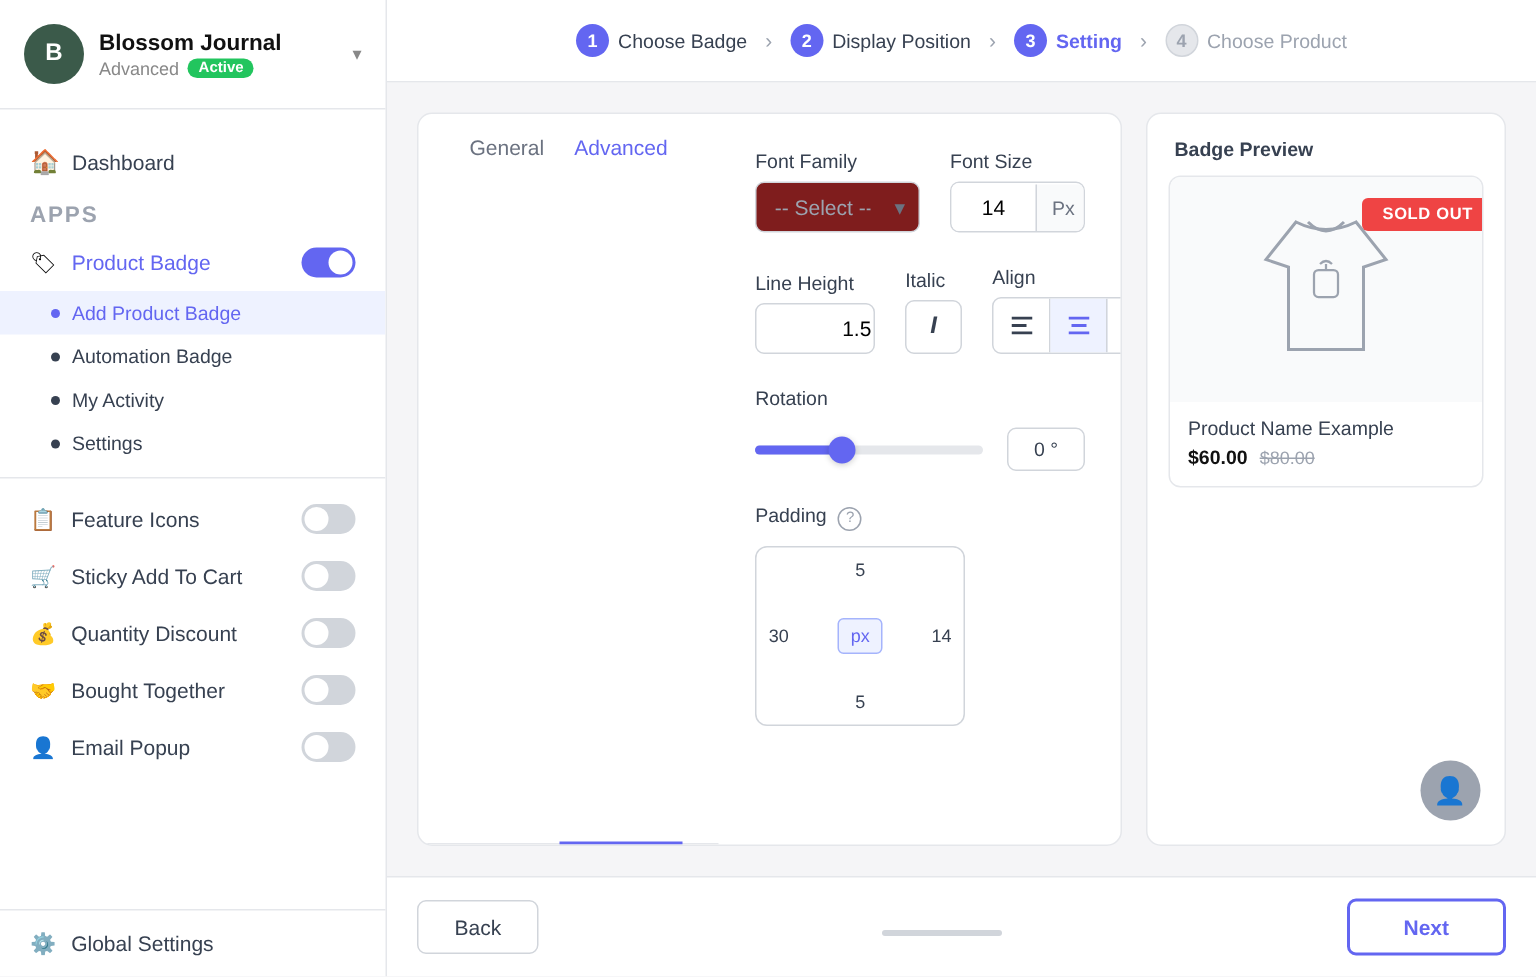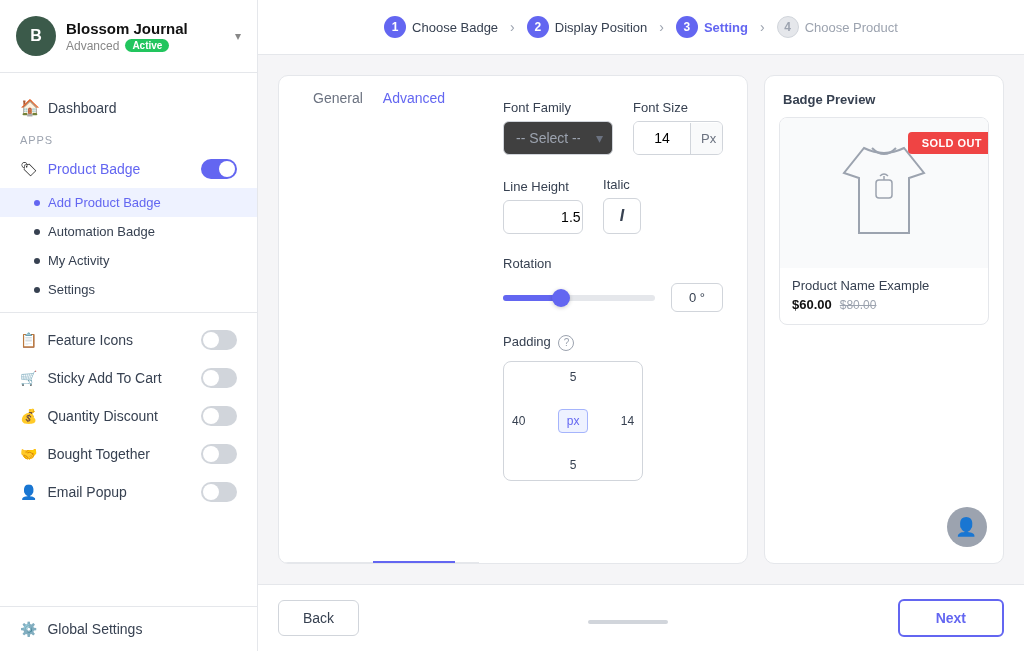--- a/index.html
+++ b/index.html
@@ -13,21 +13,21 @@
     .shop-name { font-weight: 700; font-size: 15px; color: #111; }
     .shop-meta { display: flex; align-items: center; gap: 6px; margin-top: 2px; }
     .shop-plan { color: #888; font-size: 12px; }
     .badge-active { background: #22c55e; color: #fff; font-size: 10px; padding: 1px 7px; border-radius: 10px; font-weight: 600; }
     .chevron-down { color: #888; font-size: 12px; cursor: pointer; }
 
     .sidebar-nav { padding: 16px 0; flex: 1; overflow-y: auto; }
     .nav-item { display: flex; align-items: center; gap: 10px; padding: 9px 20px; color: #374151; cursor: pointer; font-size: 14px; }
     .nav-item .nav-icon { width: 18px; text-align: center; font-size: 16px; }
 
-    .nav-section-label { font-size: 11px; color: #9ca3af; font-weight: 400; letter-spacing: 0.08em; padding: 8px 20px 4px; text-transform: uppercase; }
+    .nav-section-label { font-size: 15px; color: #9ca3af; font-weight: 700; letter-spacing: 0.08em; padding: 8px 20px 4px; text-transform: uppercase; }
 
     .nav-app-item { display: flex; align-items: center; gap: 10px; padding: 9px 20px; cursor: pointer; }
     .nav-app-label { flex: 1; color: #374151; font-size: 14px; font-weight: 500; }
     .nav-app-label.active { color: #6366f1; }
 
     .toggle { width: 36px; height: 20px; background: #6366f1; border-radius: 10px; position: relative; cursor: pointer; flex-shrink: 0; }
     .toggle-off { background: #d1d5db; }
     .toggle-knob { width: 16px; height: 16px; background: #fff; border-radius: 50%; position: absolute; top: 2px; right: 2px; }
     .toggle-off .toggle-knob { right: auto; left: 2px; }
 
@@ -64,21 +64,21 @@
     .tab-bar { display: flex; border-bottom: 1px solid #e5e7eb; padding: 0 24px; }
     .tab { padding: 14px 10px; font-size: 14px; color: #6b7280; cursor: pointer; border-bottom: 2px solid transparent; margin-bottom: -1px; }
     .tab.active { color: #6366f1; border-bottom: 2px solid #6366f1; font-weight: 500; }
     .form-body { padding: 24px; flex: 1; overflow-y: auto; }
 
     .form-row { display: flex; gap: 20px; margin-bottom: 22px; align-items: flex-end; }
     .form-group { display: flex; flex-direction: column; gap: 6px; }
     .form-group.grow { flex: 1; }
     .form-label { font-size: 13px; color: #374151; font-weight: 500; }
     .select-wrap { position: relative; }
-    .select-input { width: 100%; padding: 8px 32px 8px 12px; border: 1px solid #d1d5db; border-radius: 6px; font-size: 14px; color: #9ca3af; background: #404040; appearance: none; cursor: pointer; }
+    .select-input { width: 100%; padding: 8px 32px 8px 12px; border: 1px solid #d1d5db; border-radius: 6px; font-size: 14px; color: #9ca3af; background: #7f1d1d; appearance: none; cursor: pointer; }
     .select-chevron { position: absolute; right: 10px; top: 50%; transform: translateY(-50%); color: #6b7280; pointer-events: none; }
     .font-size-wrap { display: flex; align-items: center; gap: 0; border: 1px solid #d1d5db; border-radius: 6px; overflow: hidden; width: 90px; }
     .font-size-input { width: 56px; padding: 8px 10px; border: none; font-size: 14px; text-align: center; outline: none; }
     .font-size-unit { padding: 8px 10px; background: #f9fafb; color: #6b7280; font-size: 13px; border-left: 1px solid #d1d5db; }
 
     .line-height-wrap { display: flex; align-items: center; border: 1px solid #d1d5db; border-radius: 6px; overflow: hidden; width: 80px; padding-left: 45px; }
     .line-height-val { padding: 8px 12px; font-size: 14px; flex: 1; }
     .lh-chevron { padding: 8px 8px; color: #6b7280; border-left: 1px solid #d1d5db; cursor: pointer; }
 
     .italic-btn { width: 38px; height: 36px; border: 1px solid #d1d5db; border-radius: 6px; display: flex; align-items: center; justify-content: center; cursor: pointer; font-style: italic; font-weight: 700; font-size: 16px; color: #374151; }
@@ -288,39 +288,65 @@
               <span class="line-height-val">1.5</span>
               <span class="lh-chevron">▾</span>
             </div>
           </div>
           <div class="form-group">
             <label class="form-label">Italic</label>
             <div class="italic-btn">
                 <i>I</i>
               </div>
           </div>
+          <div class="form-group">
+            <label class="form-label">Align</label>
+            <div class="align-group">
+              <div class="align-btn">
+                <svg width="14" height="12" viewBox="0 0 14 12">
+                    <rect x="0" y="0" width="14" height="2" fill="currentColor"></rect>
+                    <rect x="0" y="5" width="10" height="2" fill="currentColor"></rect>
+                    <rect x="0" y="10" width="14" height="2" fill="currentColor"></rect>
+                  </svg>
+              </div>
+              <div class="align-btn active">
+                <svg width="14" height="12" viewBox="0 0 14 12">
+                    <rect x="0" y="0" width="14" height="2" fill="currentColor"></rect>
+                    <rect x="2" y="5" width="10" height="2" fill="currentColor"></rect>
+                    <rect x="0" y="10" width="14" height="2" fill="currentColor"></rect>
+                  </svg>
+              </div>
+              <div class="align-btn">
+                <svg width="14" height="12" viewBox="0 0 14 12">
+                    <rect x="0" y="0" width="14" height="2" fill="currentColor"></rect>
+                    <rect x="4" y="5" width="10" height="2" fill="currentColor"></rect>
+                    <rect x="0" y="10" width="14" height="2" fill="currentColor"></rect>
+                  </svg>
+              </div>
+            </div>
+          </div>
         </div>
 
         <div class="section-label">Rotation</div>
         <div class="rotation-row">
           <div class="rotation-slider-wrap">
             <div class="rotation-fill"></div>
             <div class="rotation-thumb"></div>
           </div>
           <div class="rotation-val">0 °</div>
         </div>
 
         <div class="padding-section">
           <div class="padding-label">
             <span>Padding</span>
             <span class="help-icon">?</span>
           </div>
           <div class="padding-box">
             <span class="pad-top">5</span>
-            <span class="pad-left">40</span>
+            <span class="pad-left">30</span>
             <div class="pad-center">px</div>
             <span class="pad-right">14</span>
             <span class="pad-bottom">5</span>
           </div>
         </div>
 
       </div>
     </div>
 
     <div class="preview-panel" style="position:relative;">

